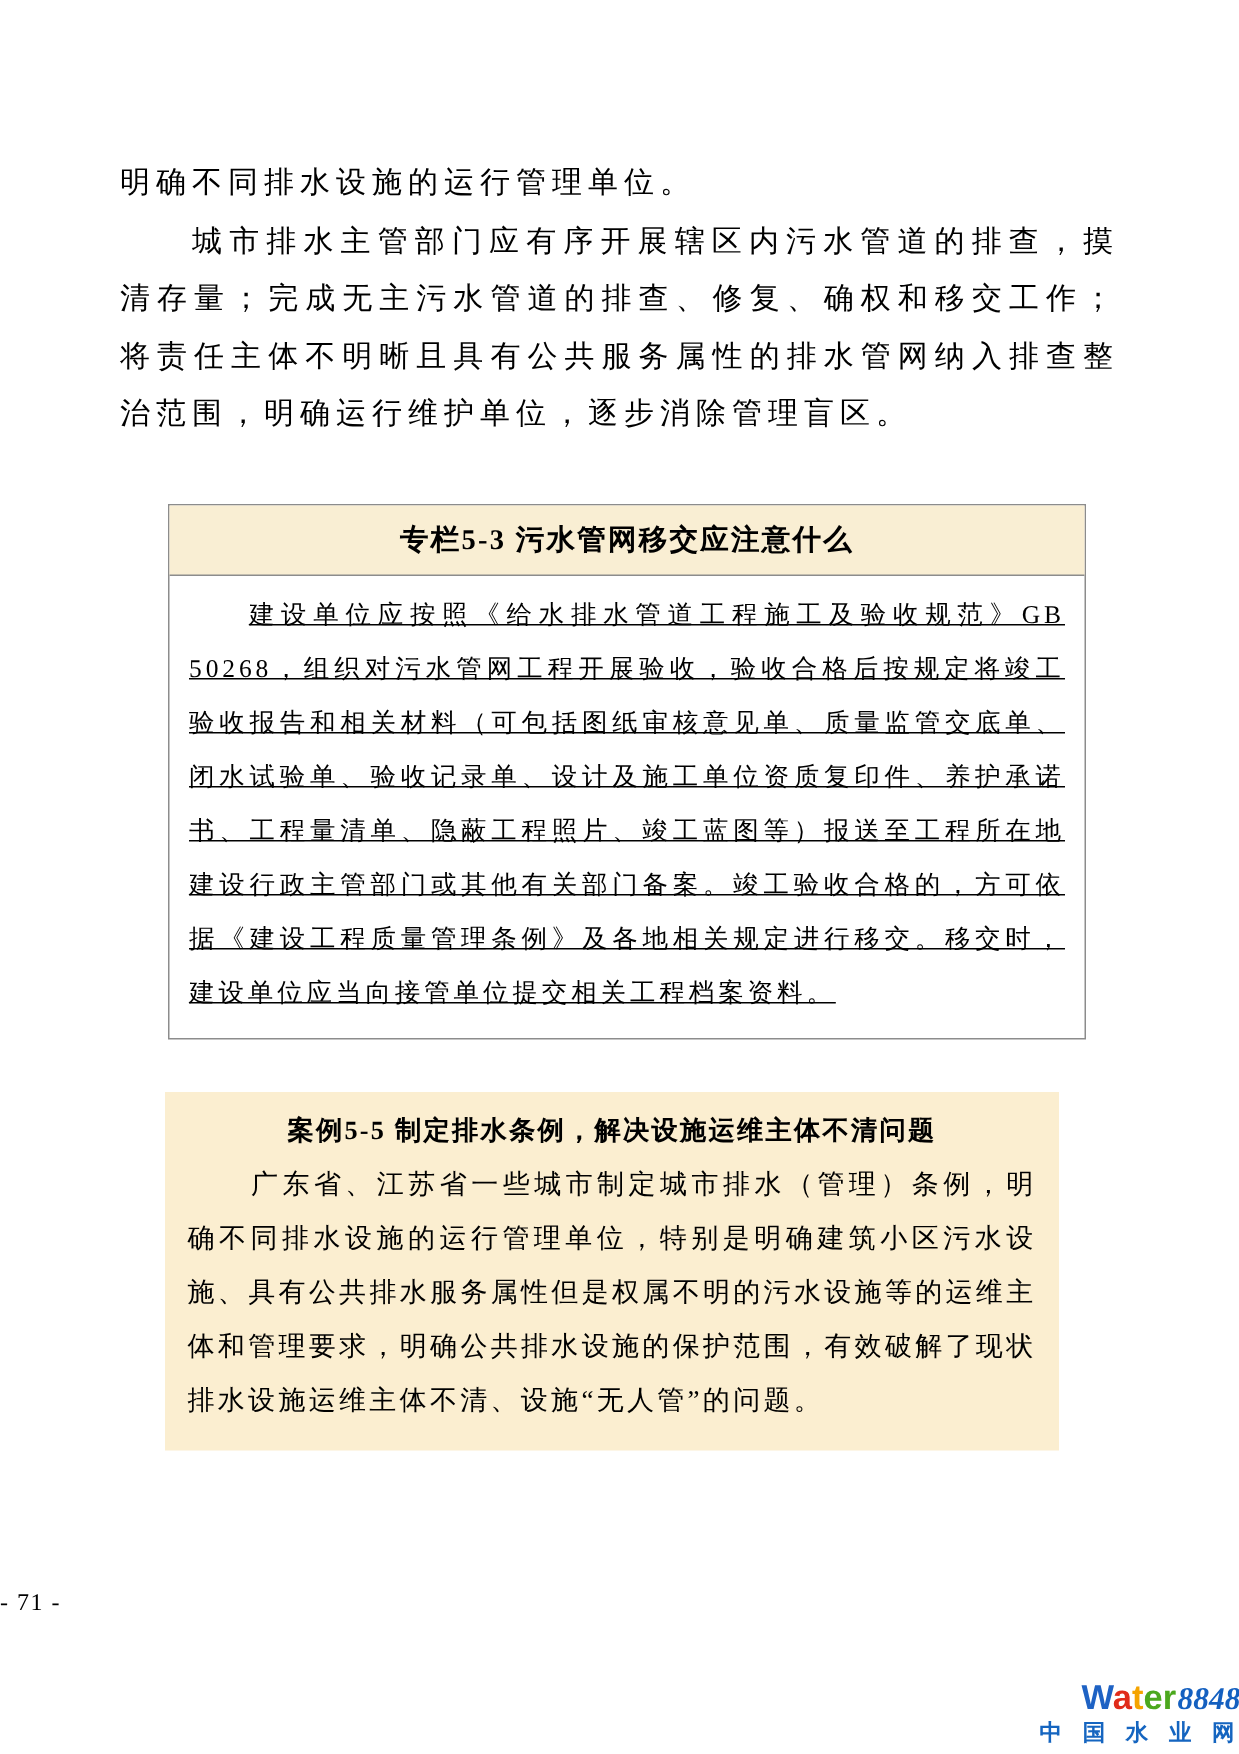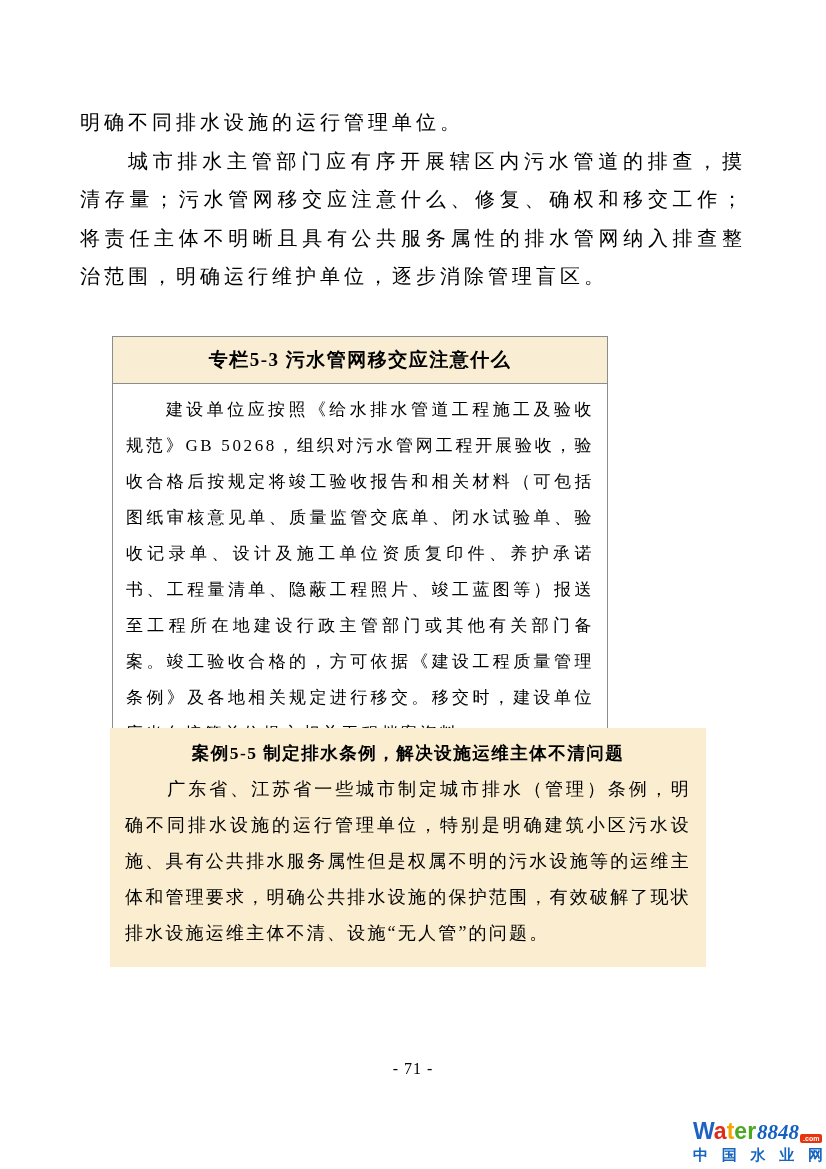--- a/index.html
+++ b/index.html
@@ -21,41 +21,42 @@
     line-height: 38.5px;
     letter-spacing: 4px;
     text-align: justify;
   }
   .main-text p { margin: 0; }
   .main-text p.indented { text-indent: 2.4em; }
 
   
   .column-box {
     position: absolute;
-    left: 112px; top: 336px; width: 496px;
+    left: 112px; top: 336px; width: 612px;
     border: 1px solid #8c8c8c;
     box-sizing: border-box;
     background: #ffffff;
   }
   .column-box-header {
     background: #f9eed3;
     border-bottom: 1px solid #8c8c8c;
     height: 46px;
     display: flex; align-items: center; justify-content: center;
     font-size: 19px;
     font-weight: bold;
     letter-spacing: 1.5px;
   }
   .column-box-body {
     padding: 8px 13px 12px 13px;
     font-size: 17px;
     line-height: 36px;
     letter-spacing: 2.6px;
     text-align: justify;
     text-indent: 2.35em;
+    text-decoration: underline;
   }
 
   
   .case-box {
     position: absolute;
     left: 110px; top: 728px; width: 596px;
     box-sizing: border-box;
     background: #fbeed0;
     padding: 13px 15px 16px 15px;
   }
@@ -72,35 +73,36 @@
     line-height: 36px;
     letter-spacing: 2.2px;
     text-align: justify;
     text-indent: 2.35em;
   }
 
   
   .page-number {
     position: absolute;
     left: 0; top: 1060px; width: 826px;
-    text-align: center;
+    text-align: left;
     font-size: 16px;
     letter-spacing: 1px;
   }
 
   
   .logo {
     position: absolute;
     right: 3px; bottom: 4px;
     width: 130px;
   }
   .logo-row1 {
     display: flex;
     align-items: baseline;
     white-space: nowrap;
+    margin-left: 28px;
   }
   .logo-water {
     font-family: "Liberation Sans", sans-serif;
     font-weight: bold;
     font-size: 23px;
     letter-spacing: 0px;
   }
   .logo-number {
     font-family: Liberation Serif, serif;
     font-style: italic;
@@ -128,21 +130,21 @@
     margin-top: 1px;
   }
 </style>
 </head>
 <body>
 
 <div class="page">
 
   <div class="main-text">
     <p>明确不同排水设施的运行管理单位。</p>
-    <p class="indented">城市排水主管部门应有序开展辖区内污水管道的排查，摸清存量；污水管网移交应注意什么、修复、确权和移交工作；将责任主体不明晰且具有公共服务属性的排水管网纳入排查整治范围，明确运行维护单位，逐步消除管理盲区。</p>
+    <p class="indented">城市排水主管部门应有序开展辖区内污水管道的排查，摸清存量；完成无主污水管道的排查、修复、确权和移交工作；将责任主体不明晰且具有公共服务属性的排水管网纳入排查整治范围，明确运行维护单位，逐步消除管理盲区。</p>
   </div>
 
   <div class="column-box">
     <div class="column-box-header">
       <span>专栏5-3 污水管网移交应注意什么</span>
     </div>
     <div class="column-box-body">建设单位应按照《给水排水管道工程施工及验收规范》GB 50268，组织对污水管网工程开展验收，验收合格后按规定将竣工验收报告和相关材料（可包括图纸审核意见单、质量监管交底单、闭水试验单、验收记录单、设计及施工单位资质复印件、养护承诺书、工程量清单、隐蔽工程照片、竣工蓝图等）报送至工程所在地建设行政主管部门或其他有关部门备案。竣工验收合格的，方可依据《建设工程质量管理条例》及各地相关规定进行移交。移交时，建设单位应当向接管单位提交相关工程档案资料。</div>
   </div>
 
   <div class="case-box">

